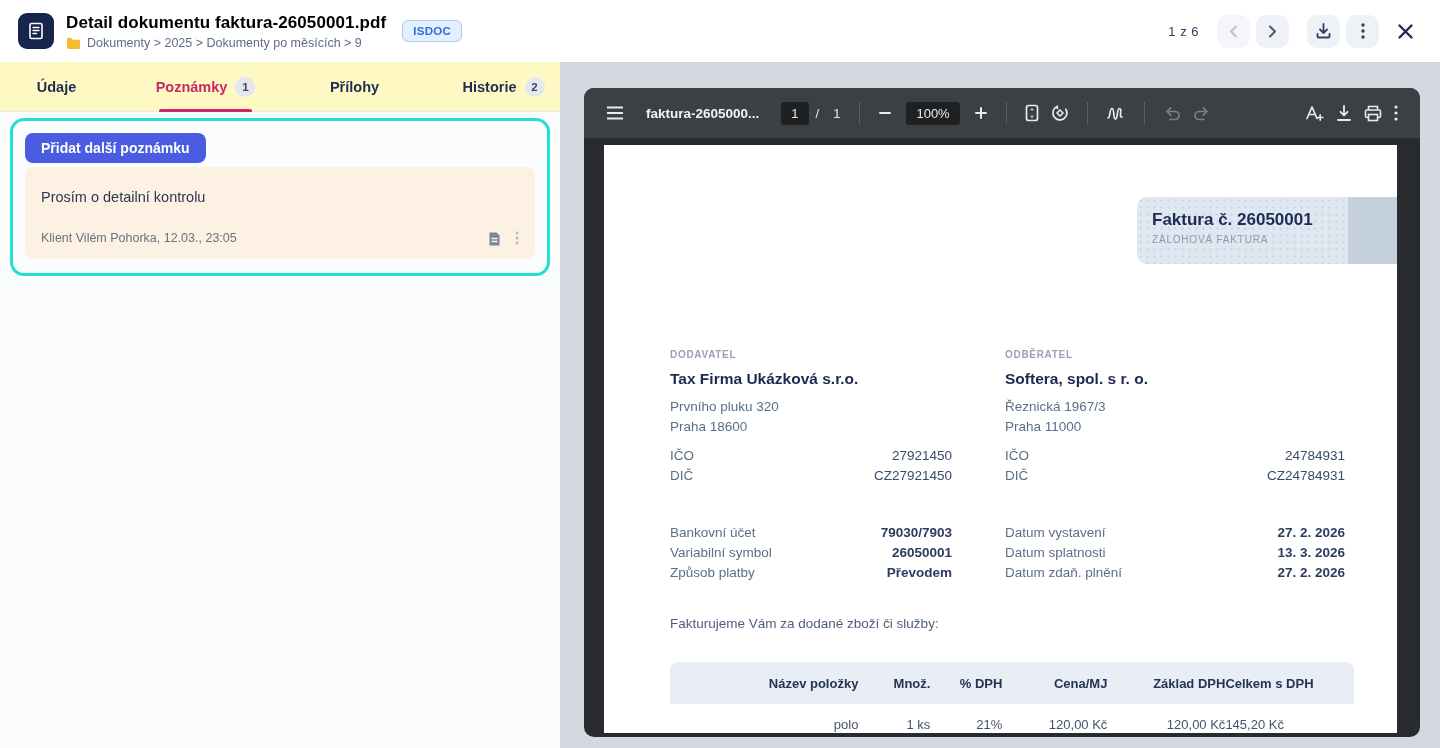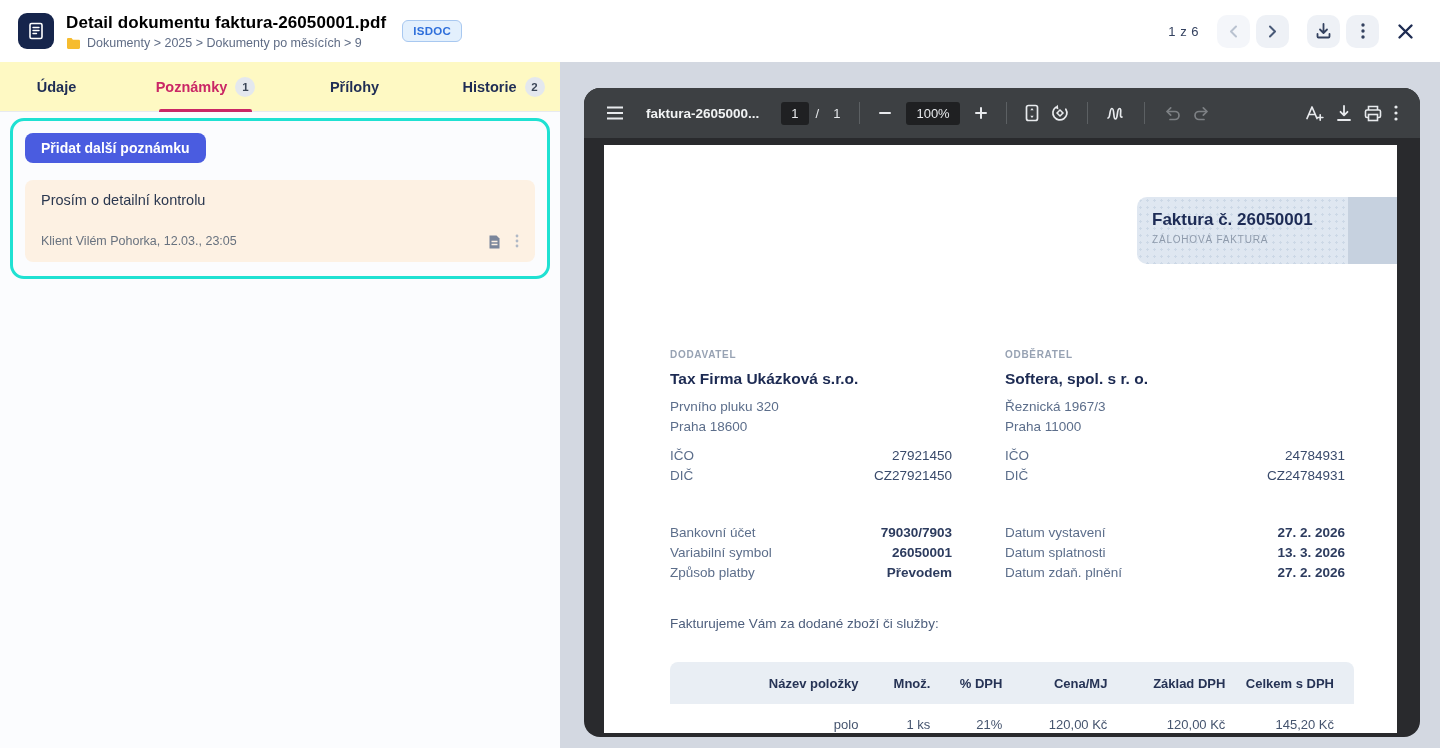--- a/index.html
+++ b/index.html
@@ -22,29 +22,29 @@
   
   .left-panel { position:absolute; top:62px; left:0; width:560px; bottom:0; background:#fbfcfe; }
   .tab-bar { height:50px; background:#fef9c3; border-bottom:1px solid #e7eaf0; display:flex;gap:36px; }
   .tab { flex:1; display:flex; align-items:center; justify-content:center; gap:8px; font-size:14.5px; font-weight:bold; color:#1f2d55; position:relative; cursor:pointer; }
   .tab.active { color:#ca2766; }
   .tab.active::after { content:""; position:absolute; left:10px; right:10px; bottom:-1px; height:3px; background:#ca2766; border-radius:2px 2px 0 0; }
   .tab-badge { width:20px; height:20px; border-radius:50%; background:#e4e8ee; color:#3c4758; font-size:11.5px; font-weight:bold; display:flex; align-items:center; justify-content:center; }
 
   .notes-highlight { margin:6px 10px; border:3px solid #1fe1d2; border-radius:14px; padding:12px 12px 14px; background:#fbfcfe; }
   .add-note-btn { display:inline-block; background:#4a5ce0; color:#fff; font-family:"Liberation Sans",sans-serif; font-size:14px; font-weight:bold; border:none; border-radius:8px; padding:7px 16px; cursor:pointer; }
-  .note-card { margin-top:17px; background:#fdf1e3; border-radius:8px; padding:12px 16px 12px; }
+  .note-card { margin-top:4px; background:#fdf1e3; border-radius:8px; padding:22px 16px 12px; }
   .note-text { font-size:14.5px; color:#2b3850; }
   .note-footer { margin-top:26px; display:flex; align-items:flex-start; }
   .note-meta { flex:1; font-size:12.5px; color:#68727f; }
   .note-icon-btn { background:none; border:none; cursor:pointer; display:flex; align-items:center; margin-left:14px; padding:0; }
 
   
   .right-panel { position:absolute; top:62px; left:560px; right:0; bottom:0; background:#d3d8e1; }
-  .pdf-frame { position:absolute; left:24px; right:20px; top:26px; bottom:11px; background:#292a2d; border-radius:16px; overflow:hidden; display:flex; flex-direction:column; }
+  .pdf-frame { position:absolute; left:24px; right:20px; top:26px; bottom:11px; background:#292a2d; border-radius:10px; overflow:hidden; display:flex; flex-direction:column; }
   .pdf-toolbar { height:50px; flex:0 0 50px; background:#3d4043; display:flex; align-items:center; padding:0 16px; color:#e8eaed; }
   .tbtn { background:none; border:none; cursor:pointer; display:flex; align-items:center; justify-content:center; padding:6px; border-radius:50%; }
   .tb-filename { font-size:13.5px; font-weight:bold; color:#f1f3f4; margin:0 22px 0 16px; white-space:nowrap; }
   .dark-box { background:#1f2022; border-radius:3px; padding:4px 10px; font-size:13px; color:#e8eaed; }
   .page-frac { font-size:13px; margin:0 7px; color:#e8eaed; }
   .tb-sep { width:1px; height:22px; background:#5c6063; margin:0 12px; flex:0 0 1px; }
   .zoom-box { margin:0 8px; }
   .tb-spacer { flex:1; }
   .pdf-canvas { flex:1; position:relative; }
   .pdf-page { position:absolute; left:20px; top:7px; width:793px; height:588px; background:#fff; overflow:hidden; }
@@ -75,21 +75,21 @@
   .inv-intro { position:absolute; left:66px; top:471px; font-size:13.5px; color:#4d5e7c; }
 
   .inv-table { position:absolute; left:66px; top:517px; width:684px; }
   .t-head { display:flex; align-items:center; height:42px; background:#e9eef4; border-radius:8px 8px 0 0; padding:0 20px; font-size:13px; font-weight:bold; color:#263355; }
   .t-row { display:flex; align-items:center; height:40px; padding:0 20px; font-size:13px; color:#45546e; background:#fff; }
   .c-name { flex:1.55; text-align:right; }
   .c-qty { width:72px; text-align:right; }
   .c-vat { width:72px; text-align:right; }
   .c-price { width:105px; text-align:right; }
   .c-base { width:118px; text-align:right; }
-  .c-total { flex:1; text-align:right; }
+  .c-total { flex:1; }
 </style>
 </head>
 <body>
 
 <div class="app-header">
   <div class="app-icon">
     <svg width="20" height="20" viewBox="0 0 20 20">
         <rect x="4" y="2.5" width="12" height="15" rx="1.6" fill="none" stroke="#fff" stroke-width="1.6"></rect>
         <path d="M7 6.5h6M7 9.5h6M7 12.5h3.5" stroke="#fff" stroke-width="1.4" stroke-linecap="round"></path>
       </svg>

